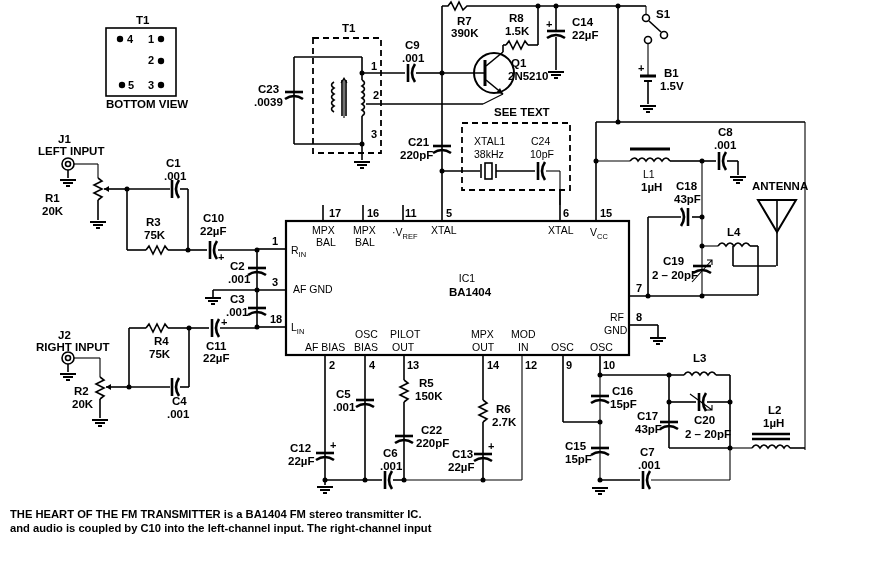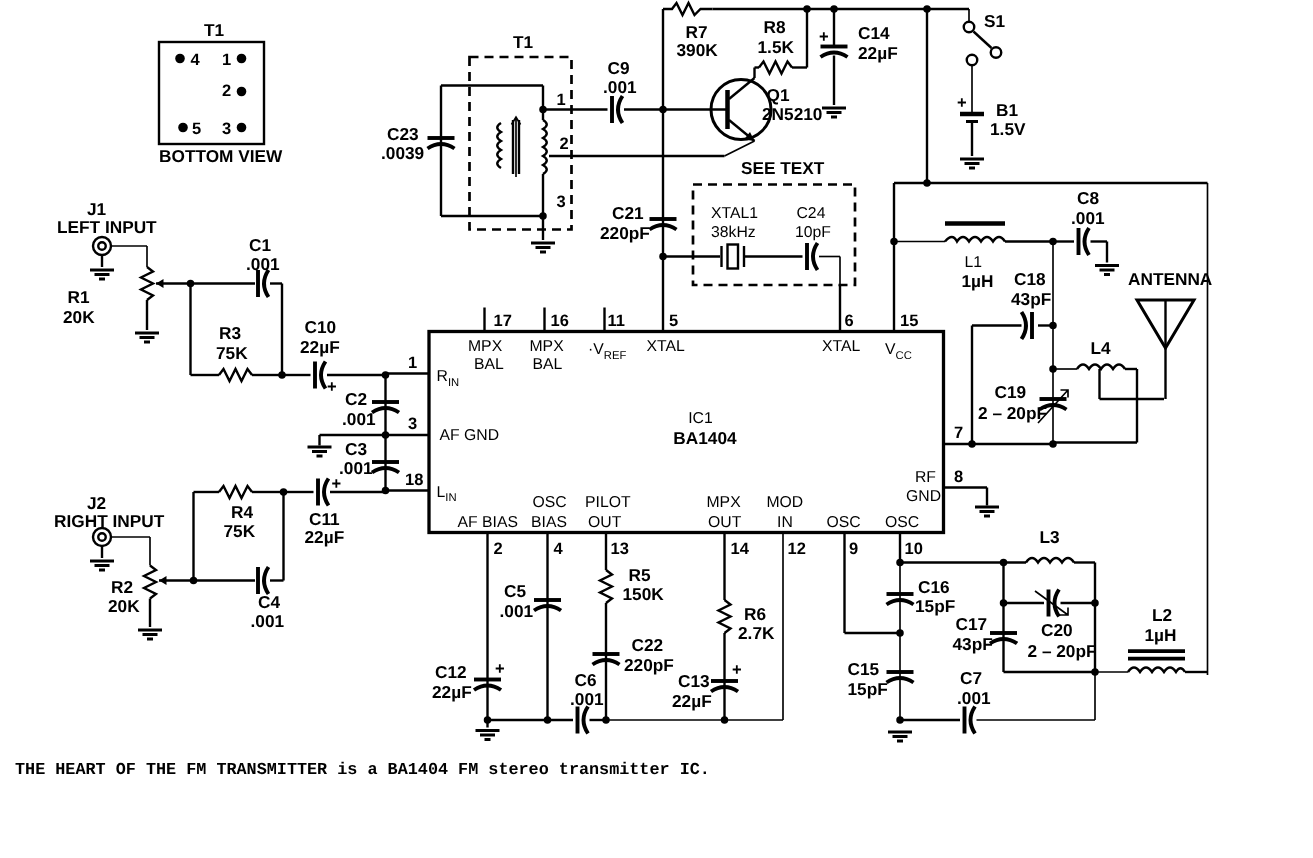--- a/index.html
+++ b/index.html
@@ -7,21 +7,21 @@
   #schematic { position: absolute; left: 0; top: 0; }
   .w { stroke: #000; stroke-width: 1.6; fill: none; }
   .thin { stroke: #000; stroke-width: 1.1; fill: none; }
   .dash { stroke: #000; stroke-width: 1.8; fill: none; stroke-dasharray: 6 4; }
   .plate { stroke: #000; stroke-width: 3; fill: none; }
   .dot { fill: #000; }
   .lbl { font-family: "Liberation Sans", sans-serif; font-size: 11.5px; font-weight: bold; fill: #000; }
   .pin { font-family: "Liberation Sans", sans-serif; font-size: 11px; font-weight: bold; fill: #000; }
   .icl { font-family: "Liberation Sans", sans-serif; font-size: 10.5px; fill: #000; }
   .sub { font-size: 7.5px; }
-  .caption { position: absolute; left: 10px; top: 507px; width: 600px; font-family: Liberation Mono, monospace; font-size: 11.2px; font-weight: bold; line-height: 14px; color: #000; }
+  .caption { position: absolute; left: 10px; top: 507px; width: 600px; font-family: Liberation Sans, sans-serif; font-size: 11.2px; font-weight: bold; line-height: 14px; color: #000; }
   .caption .lead { font-weight: bold; }
   .caption p { margin: 0; }
 </style>
 </head>
 <body>
 
 <svg id="schematic" width="875" height="572" viewBox="0 0 875 572" xmlns="http://www.w3.org/2000/svg">
 
   <g>
     <text class="lbl" x="136" y="24">T1</text>
@@ -493,13 +493,14 @@
     <line x1="790" y1="448" x2="805" y2="448" class="w"></line>
     <text class="lbl" x="768" y="414">L2</text>
     <text class="lbl" x="763" y="427">1µH</text>
 
     <line x1="563" y1="422" x2="563" y2="422" class="w"></line>
   </g>
 </svg>
 
 <div class="caption">
   <p><span class="lead">THE HEART OF THE FM TRANSMITTER</span><span> is a BA1404 FM stereo transmitter IC.</span></p>
+  <p>and audio is coupled by C10 into the left-channel input. The right-channel input</p>
 </div>
 
 </body></html>

